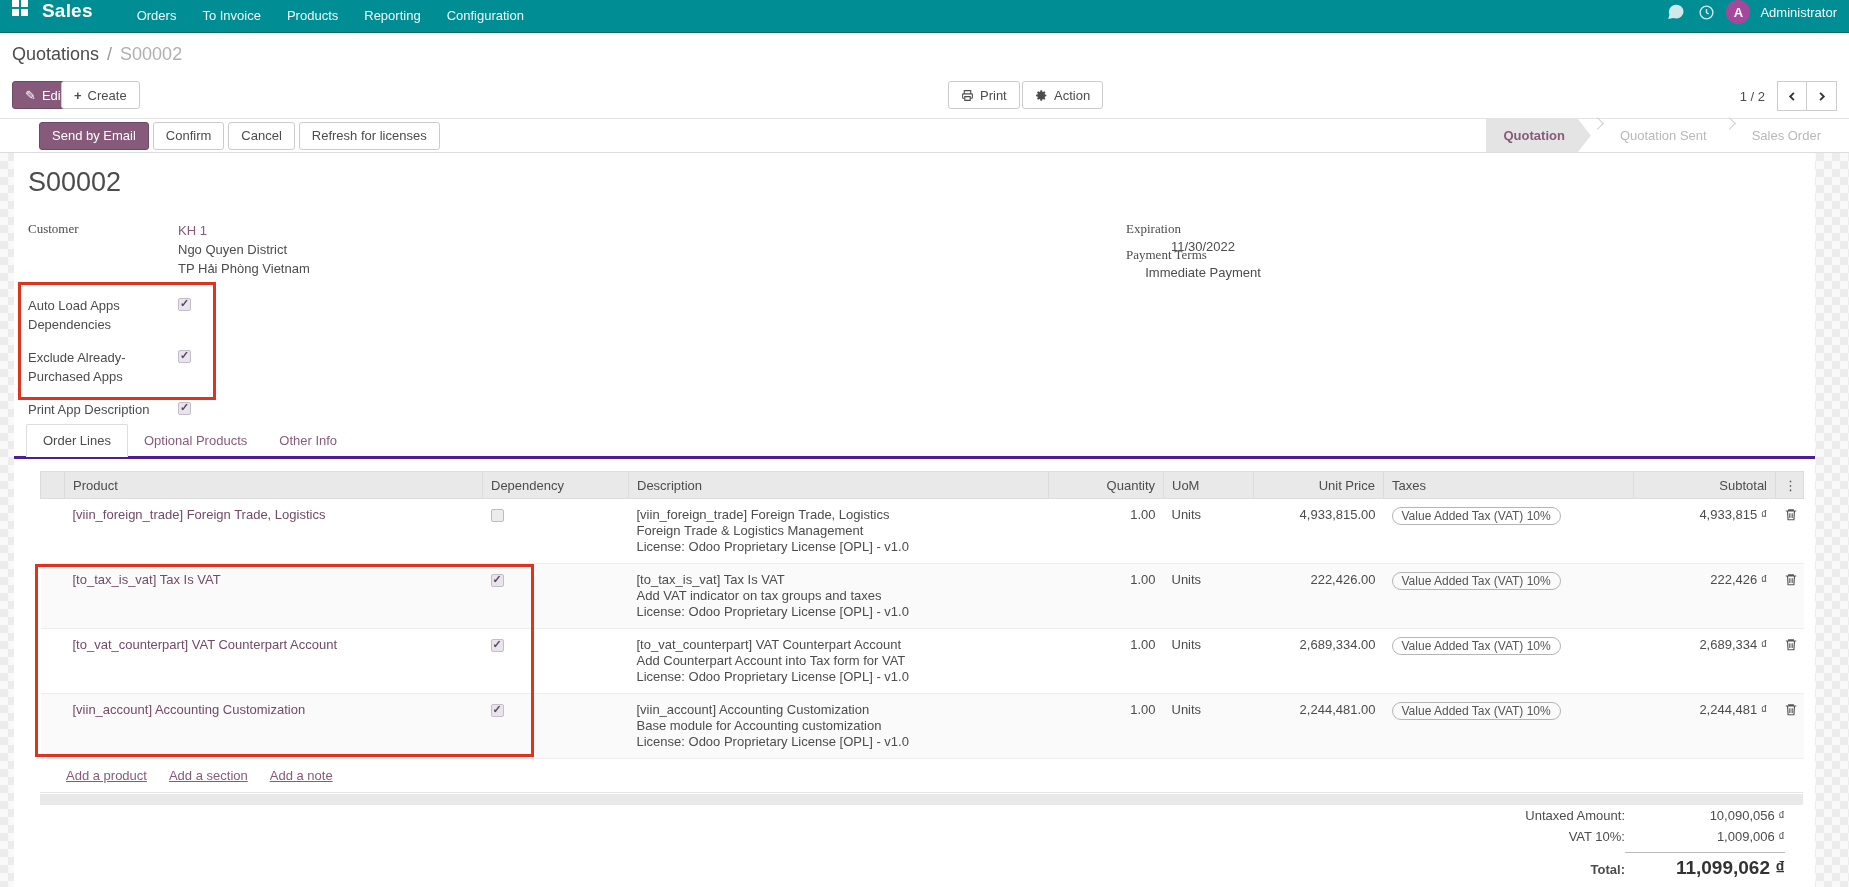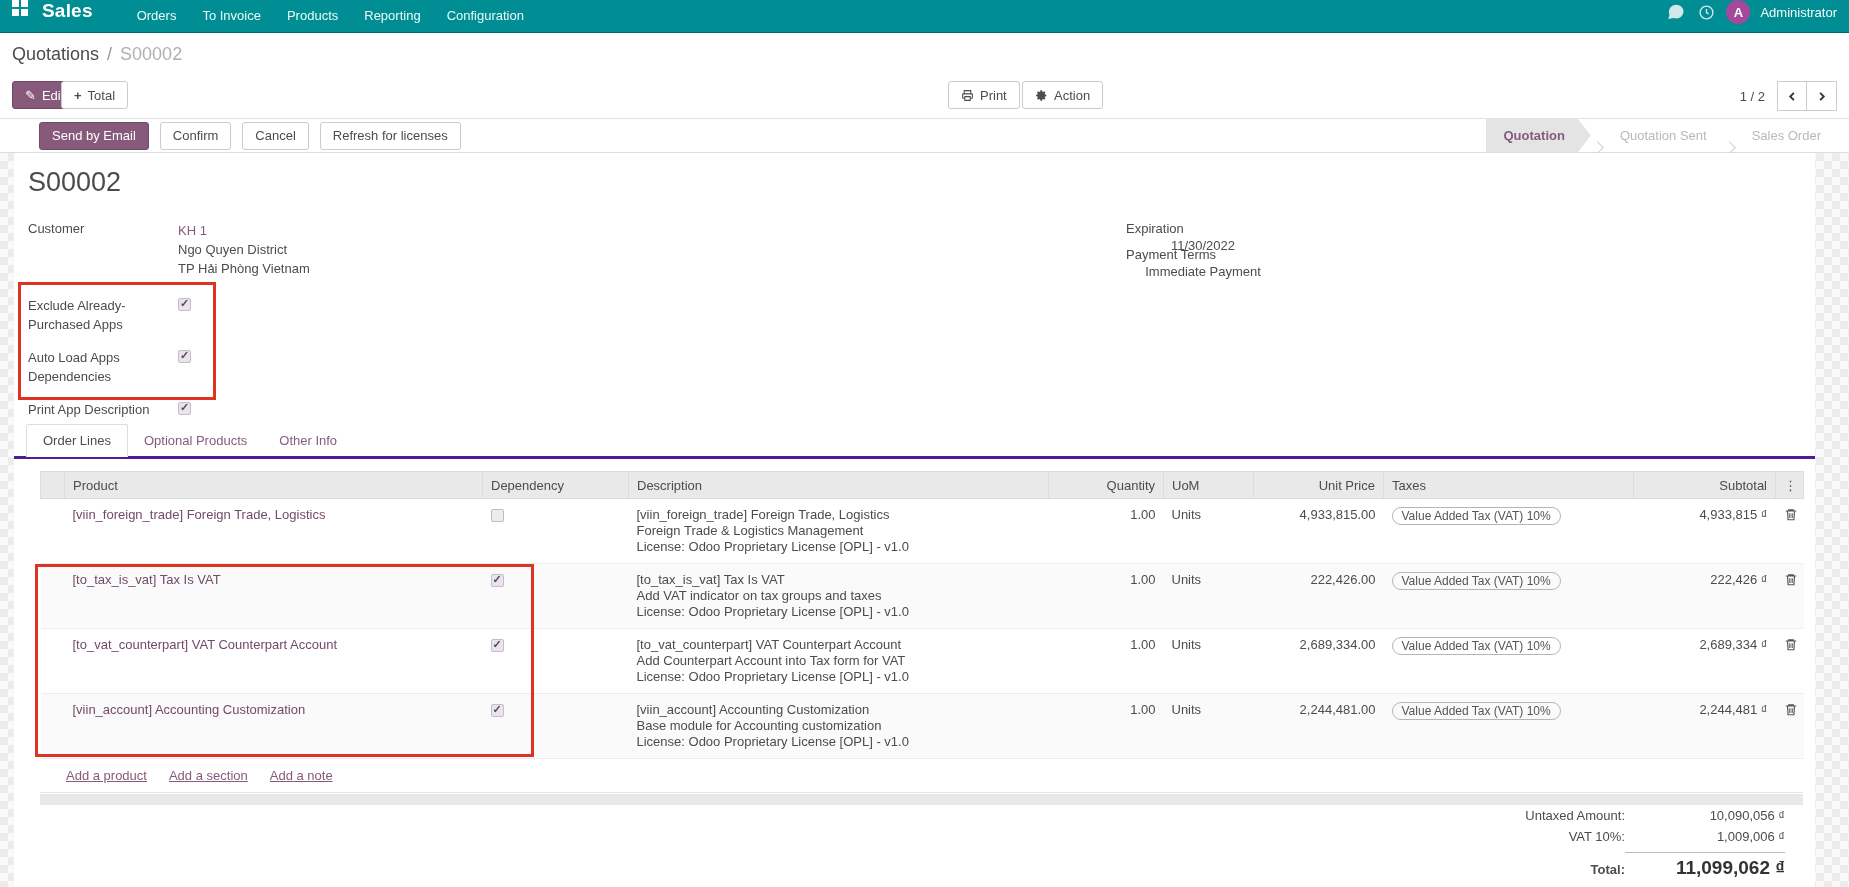--- a/index.html
+++ b/index.html
@@ -41,42 +41,42 @@
   .pager-count { color:#4c4c4c; font-size:13px; }
   .pager-nav { display:flex; }
   .pager-btn { width:30px; height:30px; border:1px solid #ccc; background:#fff; display:flex;
     align-items:center; justify-content:center; cursor:pointer; }
   .pager-btn + .pager-btn { border-left:none; }
 
   
   .statusbar { position:absolute; top:118px; left:0; width:1849px; height:35px; background:#fff;
     border-top:1px solid #e3e3e3; border-bottom:1px solid #ddd;
     display:flex; align-items:center; padding:0 12px; }
-  .status-buttons { display:flex; gap:11px;padding-left:27px; }
-  .status-steps { margin-left:auto; display:flex; align-items:flex-end; height:100%; }
+  .status-buttons { display:flex; gap:4px;padding-left:27px; }
+  .status-steps { margin-left:auto; display:flex; align-items:flex-start; height:100%; }
   .step { display:flex; align-items:center; height:100%; padding:0 16px; font-size:13px; color:#b9b9b9; }
   .step.active { background:#e4e4e4; color:#875a7b; font-weight:700; padding:0 26px 0 18px;
     clip-path:polygon(0 0, calc(100% - 13px) 0, 100% 50%, calc(100% - 13px) 100%, 0 100%); }
   .step-sep { width:9px; height:9px; border-top:1px solid #ccc; border-right:1px solid #ccc;
     transform:rotate(45deg); margin:0 2px; }
 
   
   .content { position:absolute; top:153px; left:0; width:1849px; height:734px;
     background:
       linear-gradient(45deg,#ececec 25%,transparent 25%,transparent 75%,#ececec 75%),
       linear-gradient(45deg,#ececec 25%,#f9f9f9 25%,#f9f9f9 75%,#ececec 75%);
     background-size:16px 16px; background-position:0 0,8px 8px; }
   .sheet { position:absolute; left:14px; top:0; width:1801px; height:734px; background:#fff; }
 
   .doc-title { position:absolute; left:14px; top:14px; font-size:27px; color:#4c4c4c; }
 
   .field-label { color:#4c4c4c; font-size:13px; }
   .group-left { position:absolute; left:14px; top:68px; width:470px; }
   .frow { display:flex; margin-bottom:6px; }
-  .frow .field-label { width:150px; flex:none; }
+  .frow .field-label { width:150px; flex:none;font-family:Liberation Serif, serif; }
   .fval { color:#4c4c4c; line-height:19px; }
   .link { color:#875a7b; cursor:pointer; }
 
   .cbrow { display:flex; margin-bottom:14px; }
   .cbrow .field-label { width:150px; flex:none; line-height:19px; }
   .cb { width:13px; height:13px; border:1px solid #c3bcc9; background:#e9e4ec; border-radius:2px;
     position:relative; margin-top:2px; flex:none; }
   .cb.checked::after { content:"✓"; position:absolute; left:1px; top:-2px; font-size:11px;
     font-weight:700; color:#5d4a66; }
   .cb.unchecked { background:#ececec; border-color:#bdbdbd; }
@@ -174,21 +174,21 @@
   <span class="breadcrumb-current">S00002</span>
 </div>
 
 <div class="actions-row">
   <button class="btn primary btn-edit">
     <span>✎</span>
     <span>Edit</span>
   </button>
   <button class="btn btn-create">
     <span style="font-weight:700;">+</span>
-    <span>Total</span>
+    <span>Create</span>
   </button>
   <button class="btn btn-print">
     <span>
       <svg width="13" height="13" viewBox="0 0 24 24" fill="none" stroke="#4c4c4c" stroke-width="2">
         <path d="M6 9V3h12v6"></path>
           <rect x="3" y="9" width="18" height="8" rx="1"></rect>
           <path d="M7 14h10v7H7z" fill="#fff"></path>
       </svg>
     </span>
     <span>Print</span>
@@ -243,25 +243,25 @@
       <div class="frow">
         <div class="field-label">Customer</div>
         <div class="fval">
           <div class="link">KH 1</div>
           <div>Ngo Quyen District</div>
           <div>TP Hải Phòng Vietnam</div>
         </div>
       </div>
       <div style="height:12px;"></div>
       <div class="cbrow">
+        <div class="field-label">Auto Load Apps Dependencies</div>
+        <div class="cb checked"></div>
+      </div>
+      <div class="cbrow">
         <div class="field-label">Exclude Already-Purchased Apps</div>
-        <div class="cb checked"></div>
-      </div>
-      <div class="cbrow">
-        <div class="field-label">Auto Load Apps Dependencies</div>
         <div class="cb checked"></div>
       </div>
       <div class="cbrow">
         <div class="field-label">Print App Description</div>
         <div class="cb checked"></div>
       </div>
     </div>
 
     <div class="group-right">
       <div class="frow">

